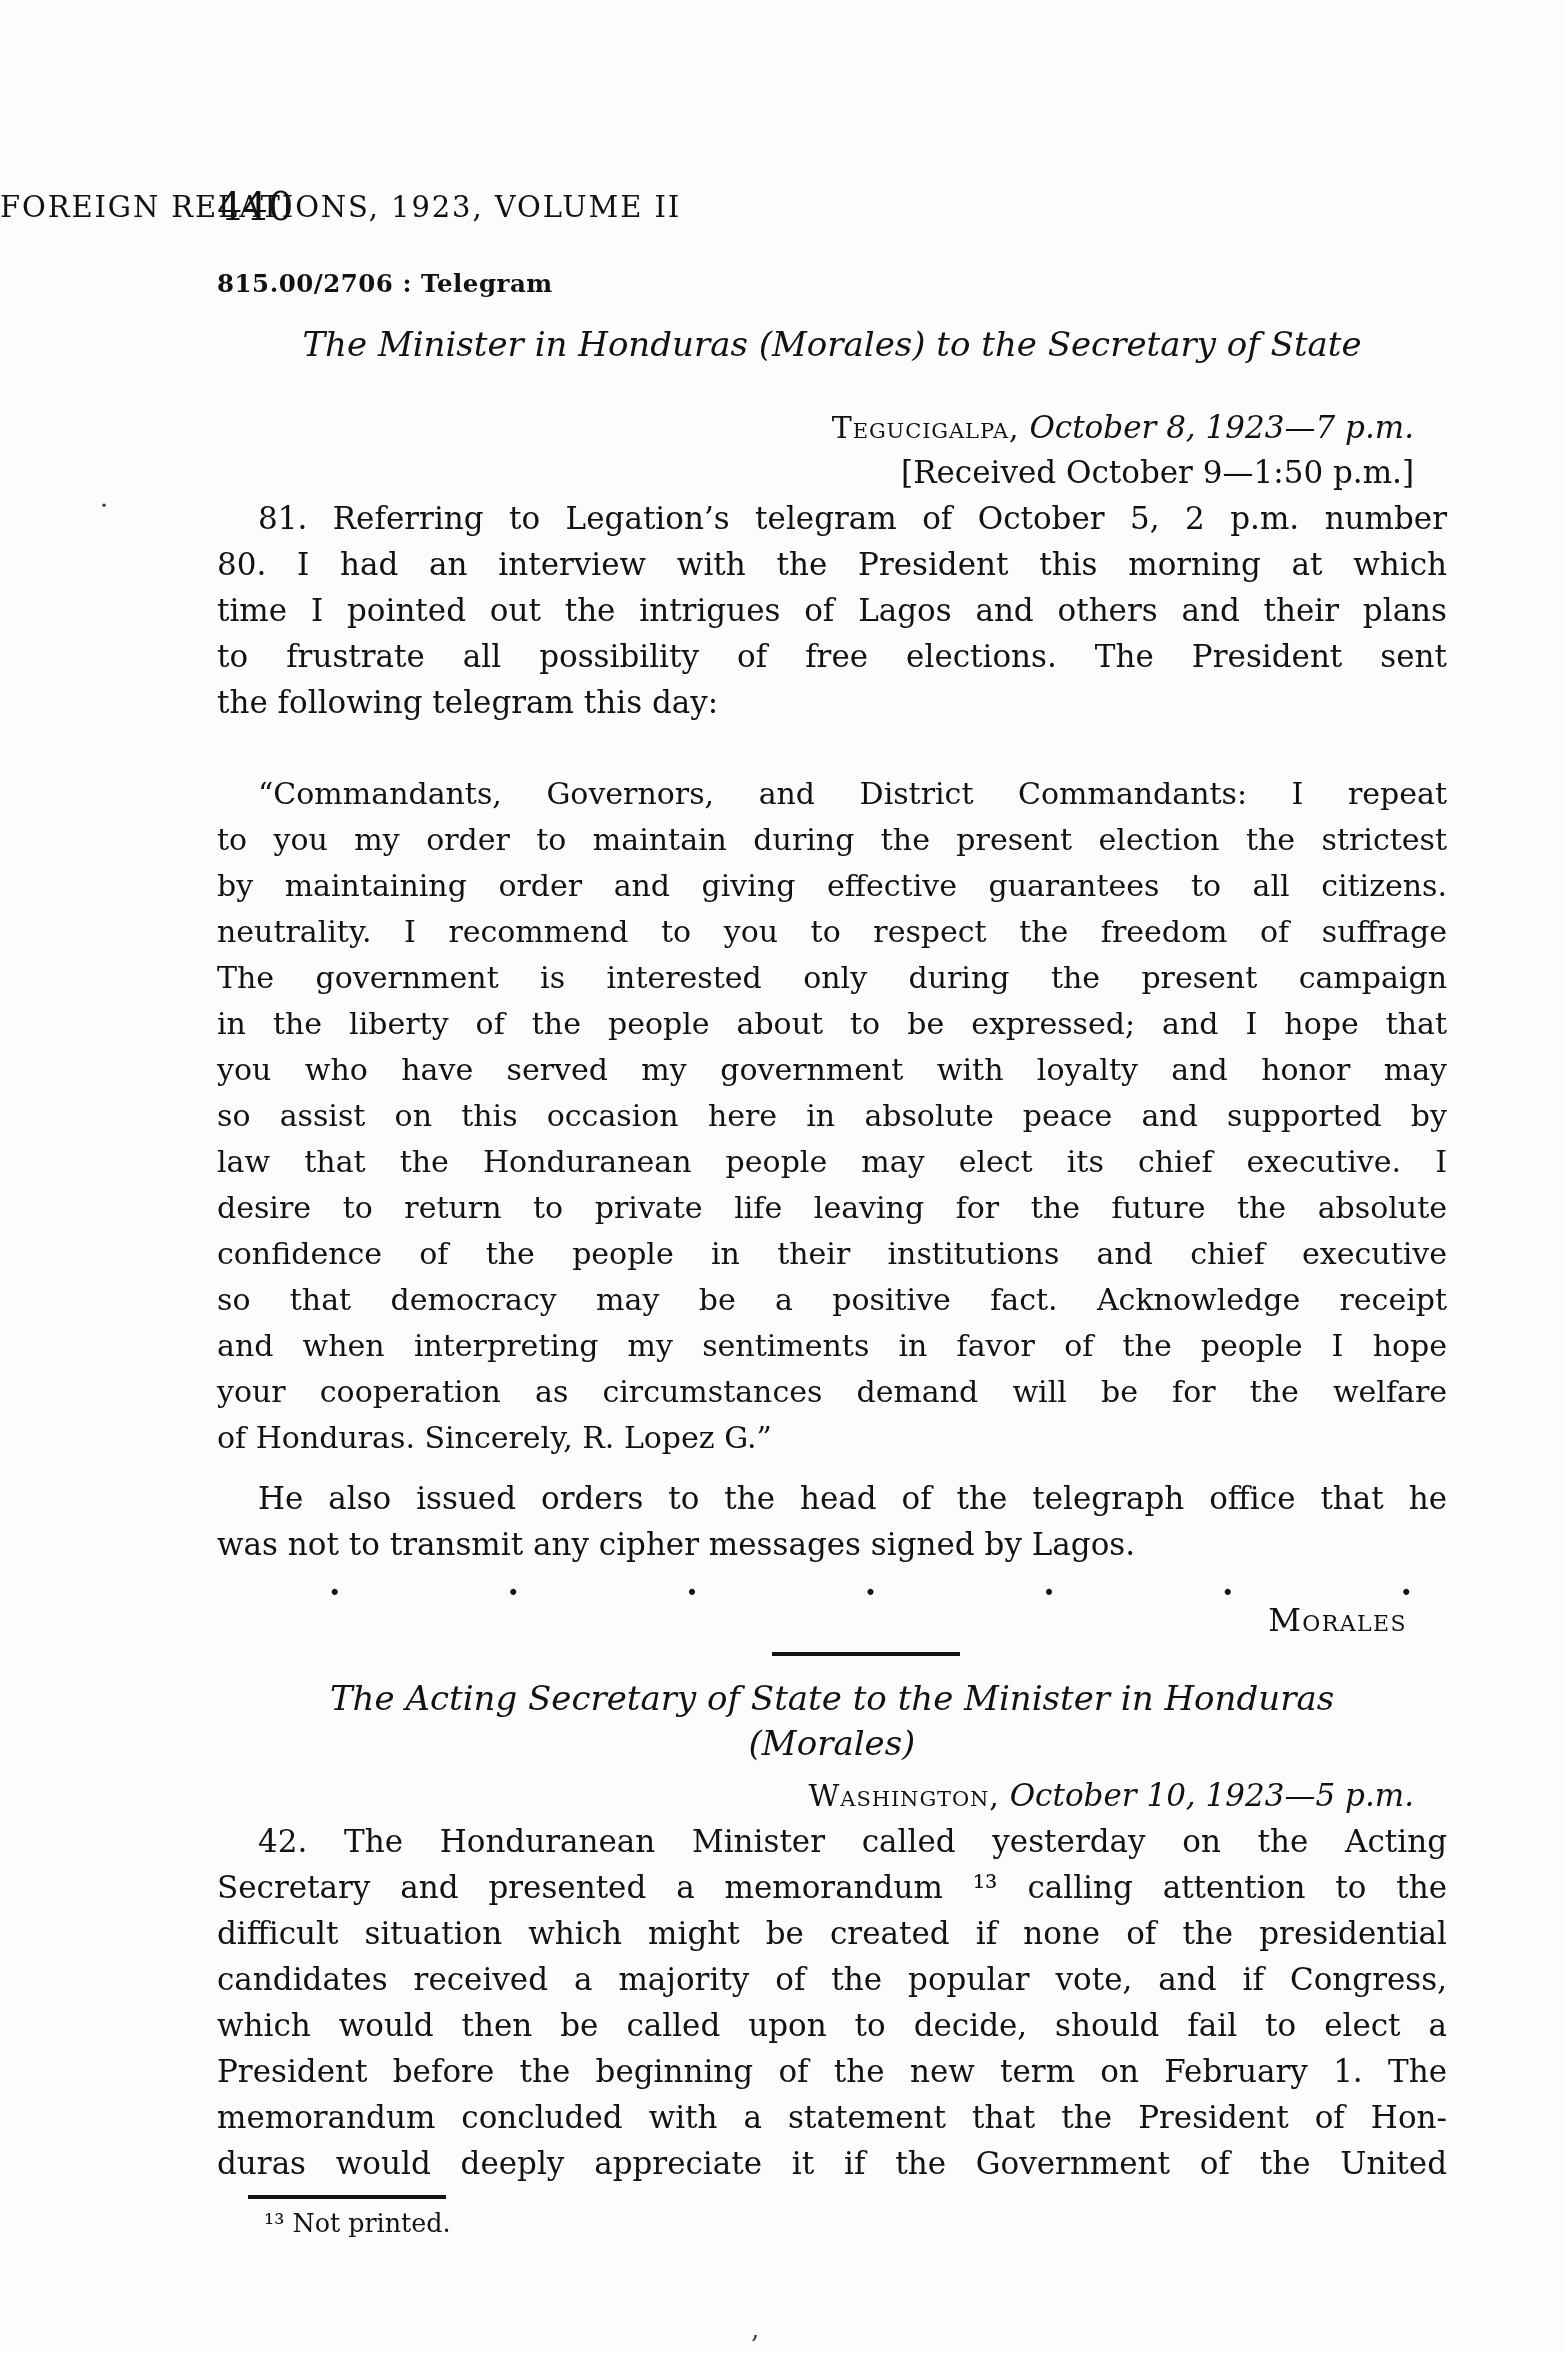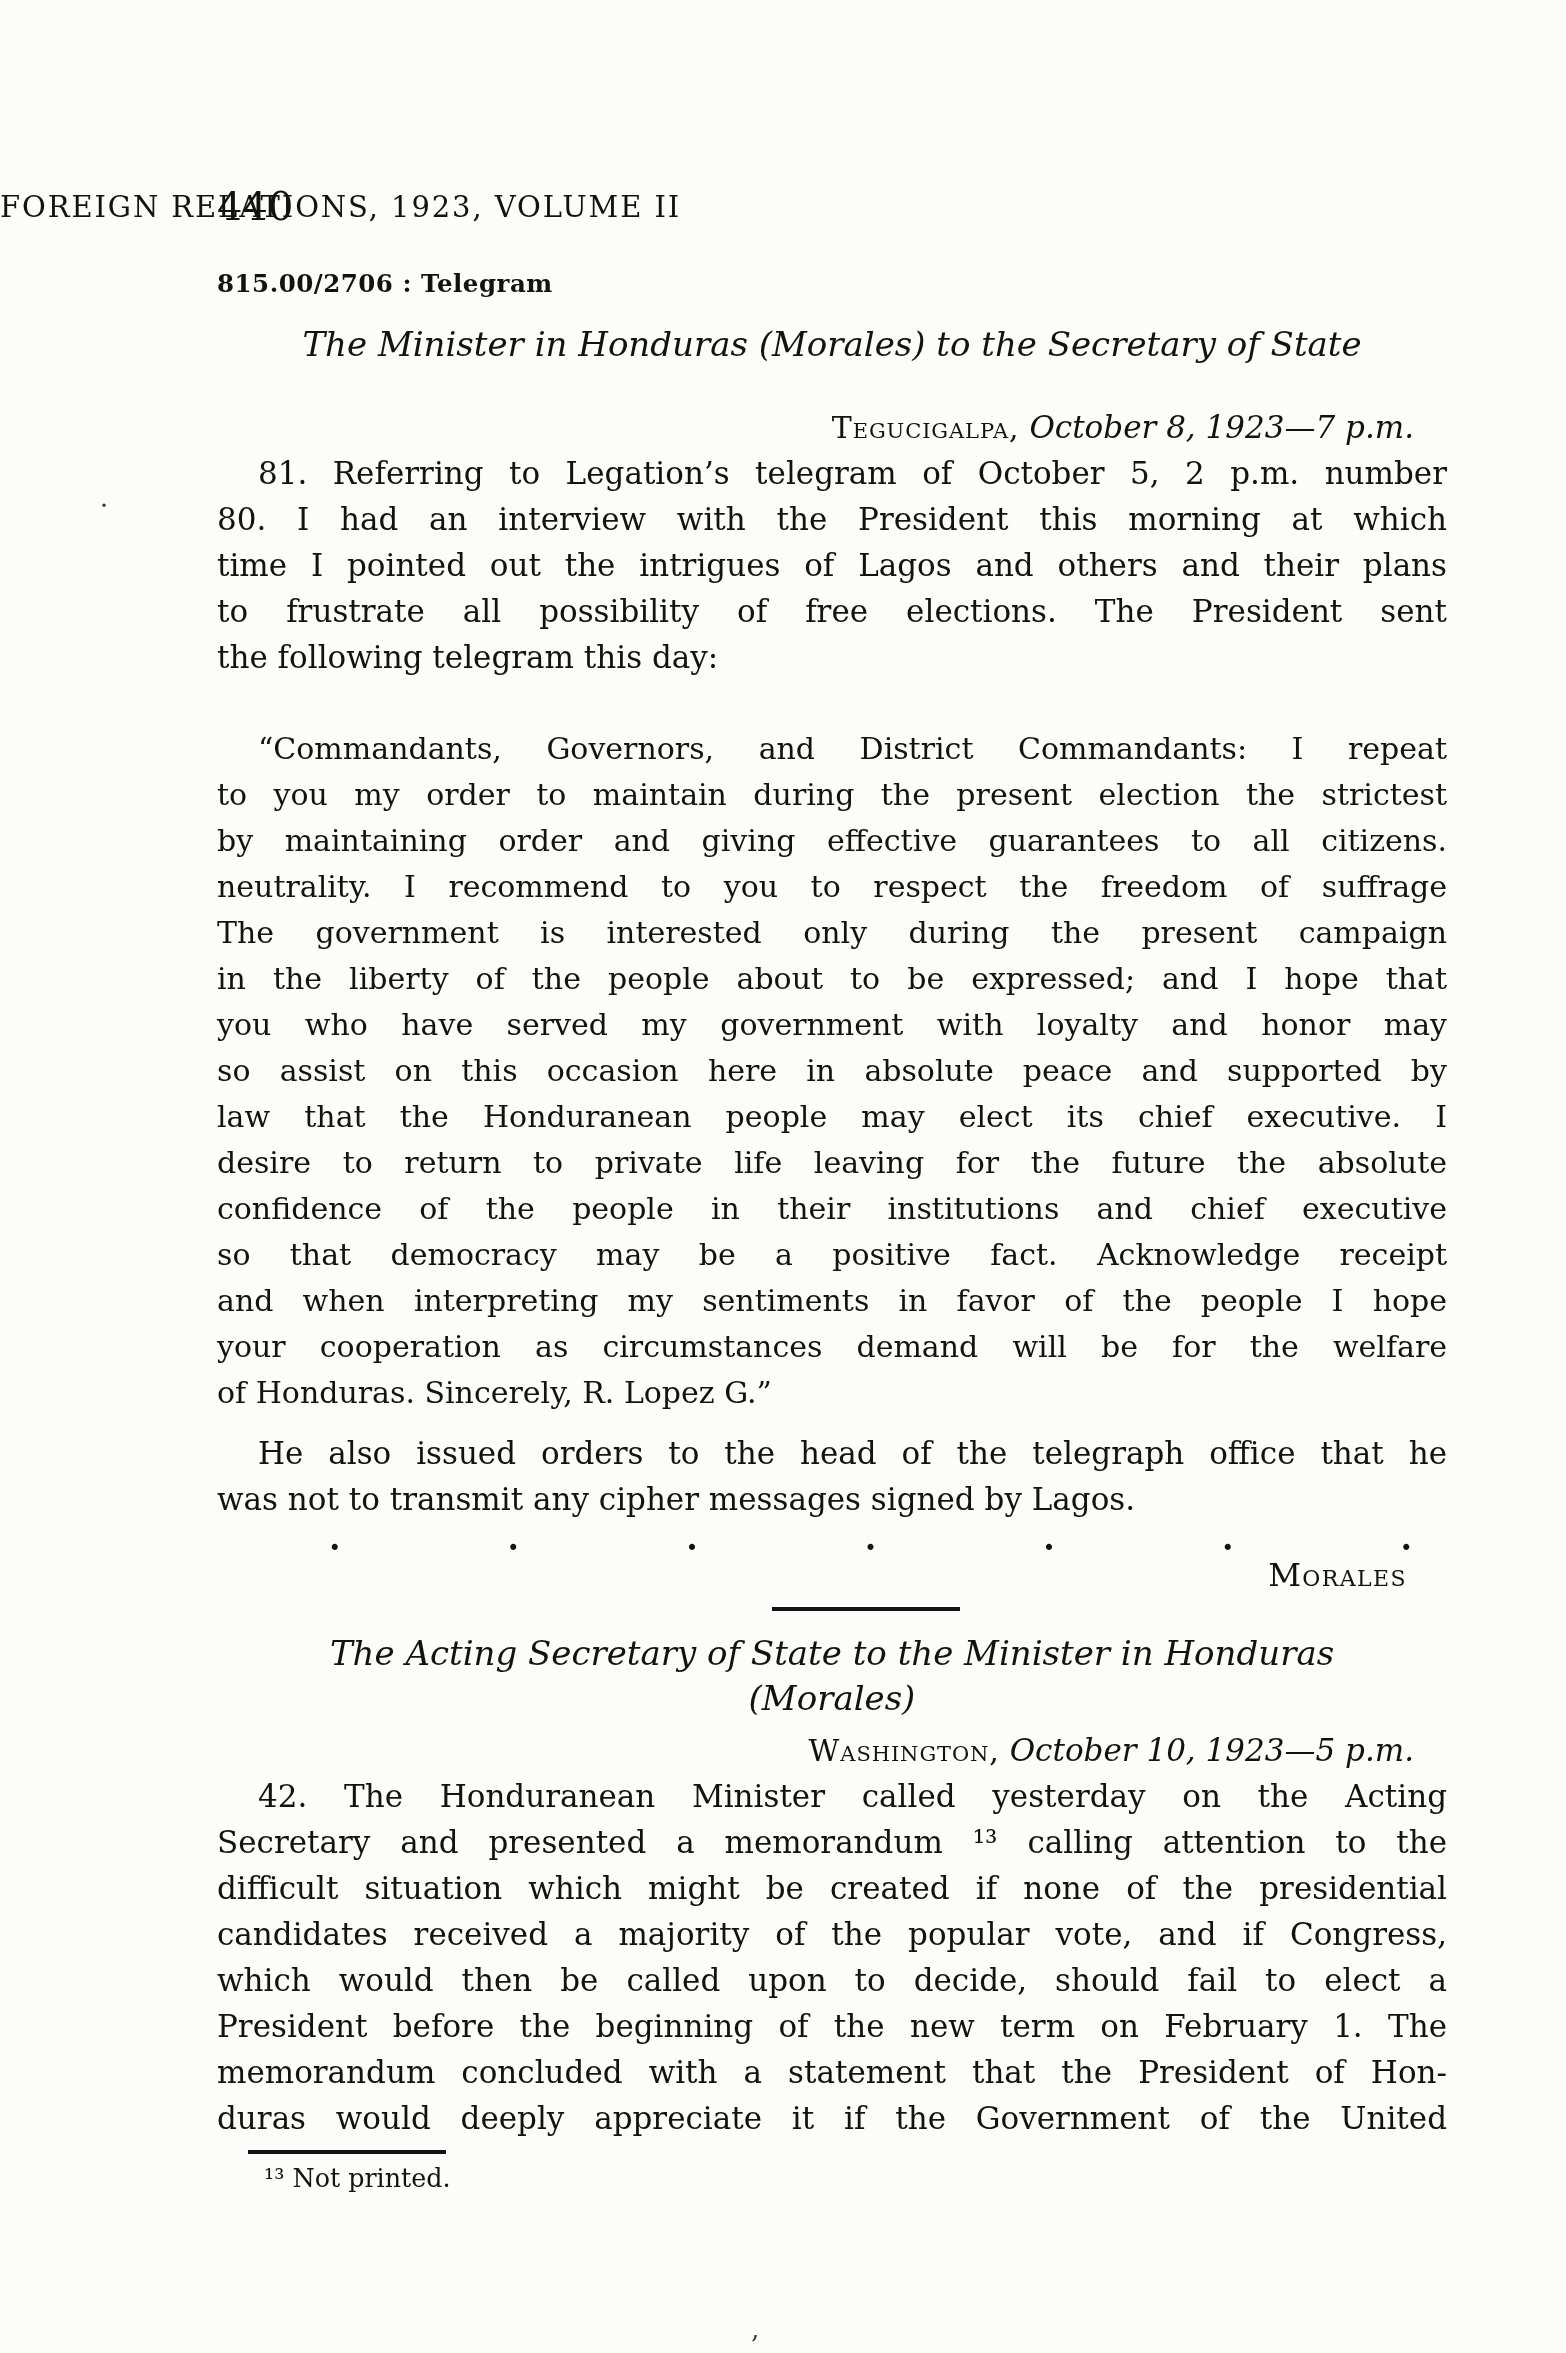--- a/index.html
+++ b/index.html
@@ -66,20 +66,21 @@
   <div class="content">
 
     <div class="fileref ref1">815.00/2706 : Telegram</div>
 
     <div class="docheading h1">The Minister in Honduras (Morales) to the Secretary of State</div>
 
     <div class="dateline dl1">
       <span class="sc">Tegucigalpa,</span>
       <span class="it">October 8, 1923—7 p.m.</span>
     </div>
+    <div class="received">[Received October 9—1:50 p.m.]</div>
 
     <div class="para1">
       <div class="ln indent">81. Referring to Legation’s telegram of October 5, 2 p.m. number</div>
       <div class="ln">80. I had an interview with the President this morning at which</div>
       <div class="ln">time I pointed out the intrigues of Lagos and others and their plans</div>
       <div class="ln">to frustrate all possibility of free elections. The President sent</div>
       <div class="ln last">the following telegram this day:</div>
     </div>
 
     <div class="quote">

